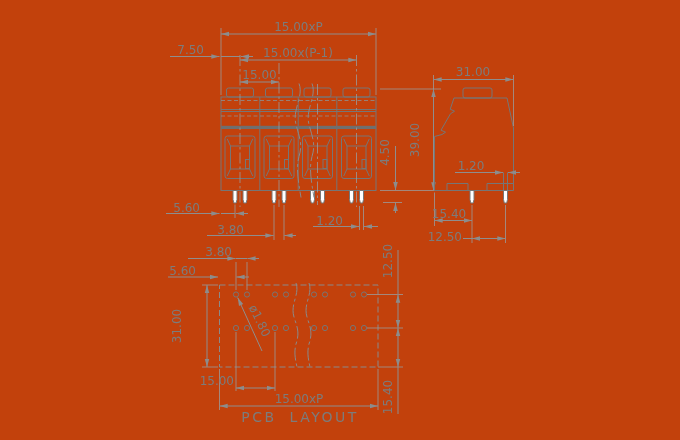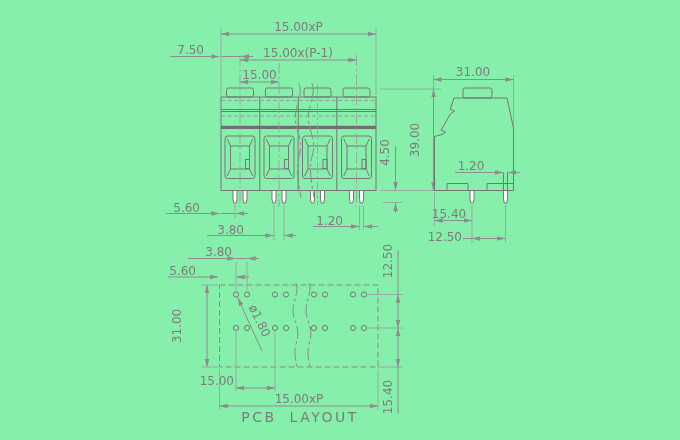--- a/index.html
+++ b/index.html
@@ -1,16 +1,16 @@
 <!DOCTYPE html>
 <html><head>
 <meta charset="utf-8">
 <style>
   html,body{margin:0;padding:0;background:#ffffff;}
-  .stage{position:relative;width:680px;height:440px;background:#86efac;overflow:hidden;}
+  .stage{position:relative;width:680px;height:440px;background:#c2410c;overflow:hidden;}
   svg{position:absolute;left:0;top:0;}
   text{font-family:"DejaVu Sans", sans-serif;font-size:12px;fill:#7c7c7c;}
   .cap{font-size:14px;letter-spacing:2.5px;word-spacing:6px;}
   .ol{stroke:#767676;stroke-width:1;fill:none;}
   .olf{stroke:#767676;stroke-width:1;fill:#ffffff;}
   .thick{fill:#6f6f6f;stroke:none;}
   .dim{stroke:#8e8e8e;stroke-width:1;fill:none;}
   .ext{stroke:#9b9b9b;stroke-width:0.8;fill:none;}
   .dash{stroke:#8f8f8f;stroke-width:0.8;stroke-dasharray:4 2.5;fill:none;}
   .cl{stroke:#9a9a9a;stroke-width:0.8;stroke-dasharray:11 3 2.5 3;fill:none;}

